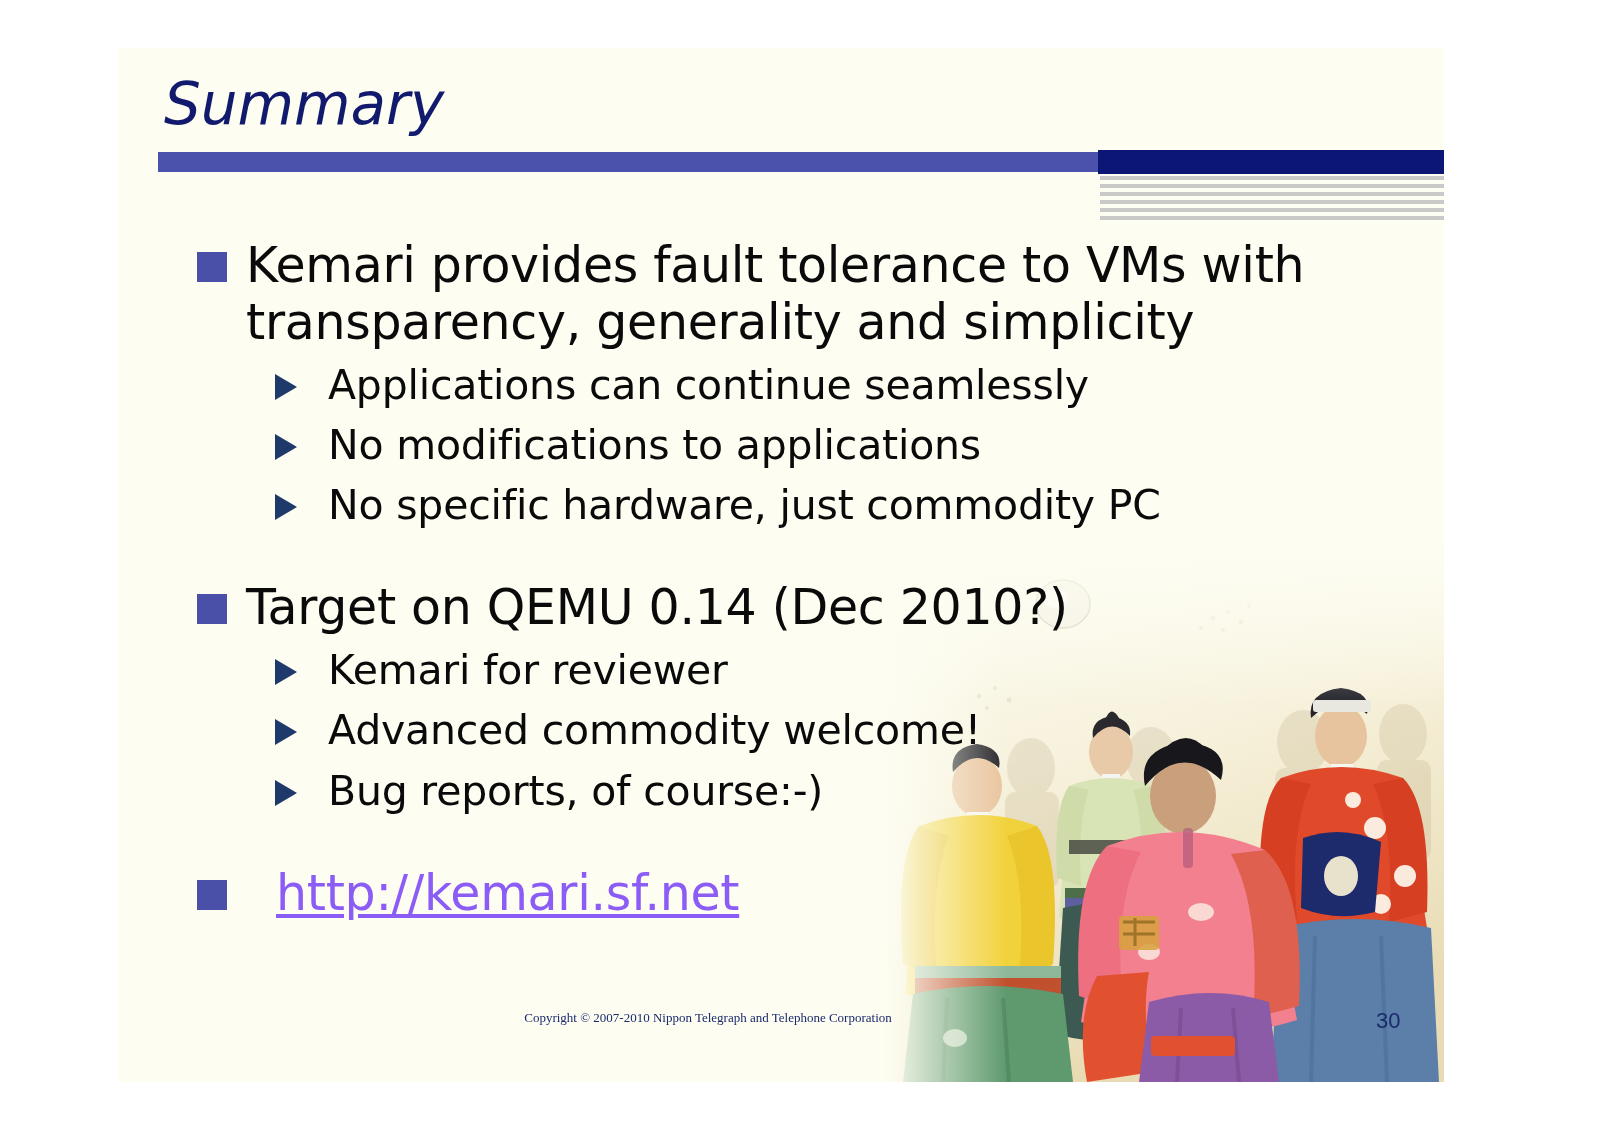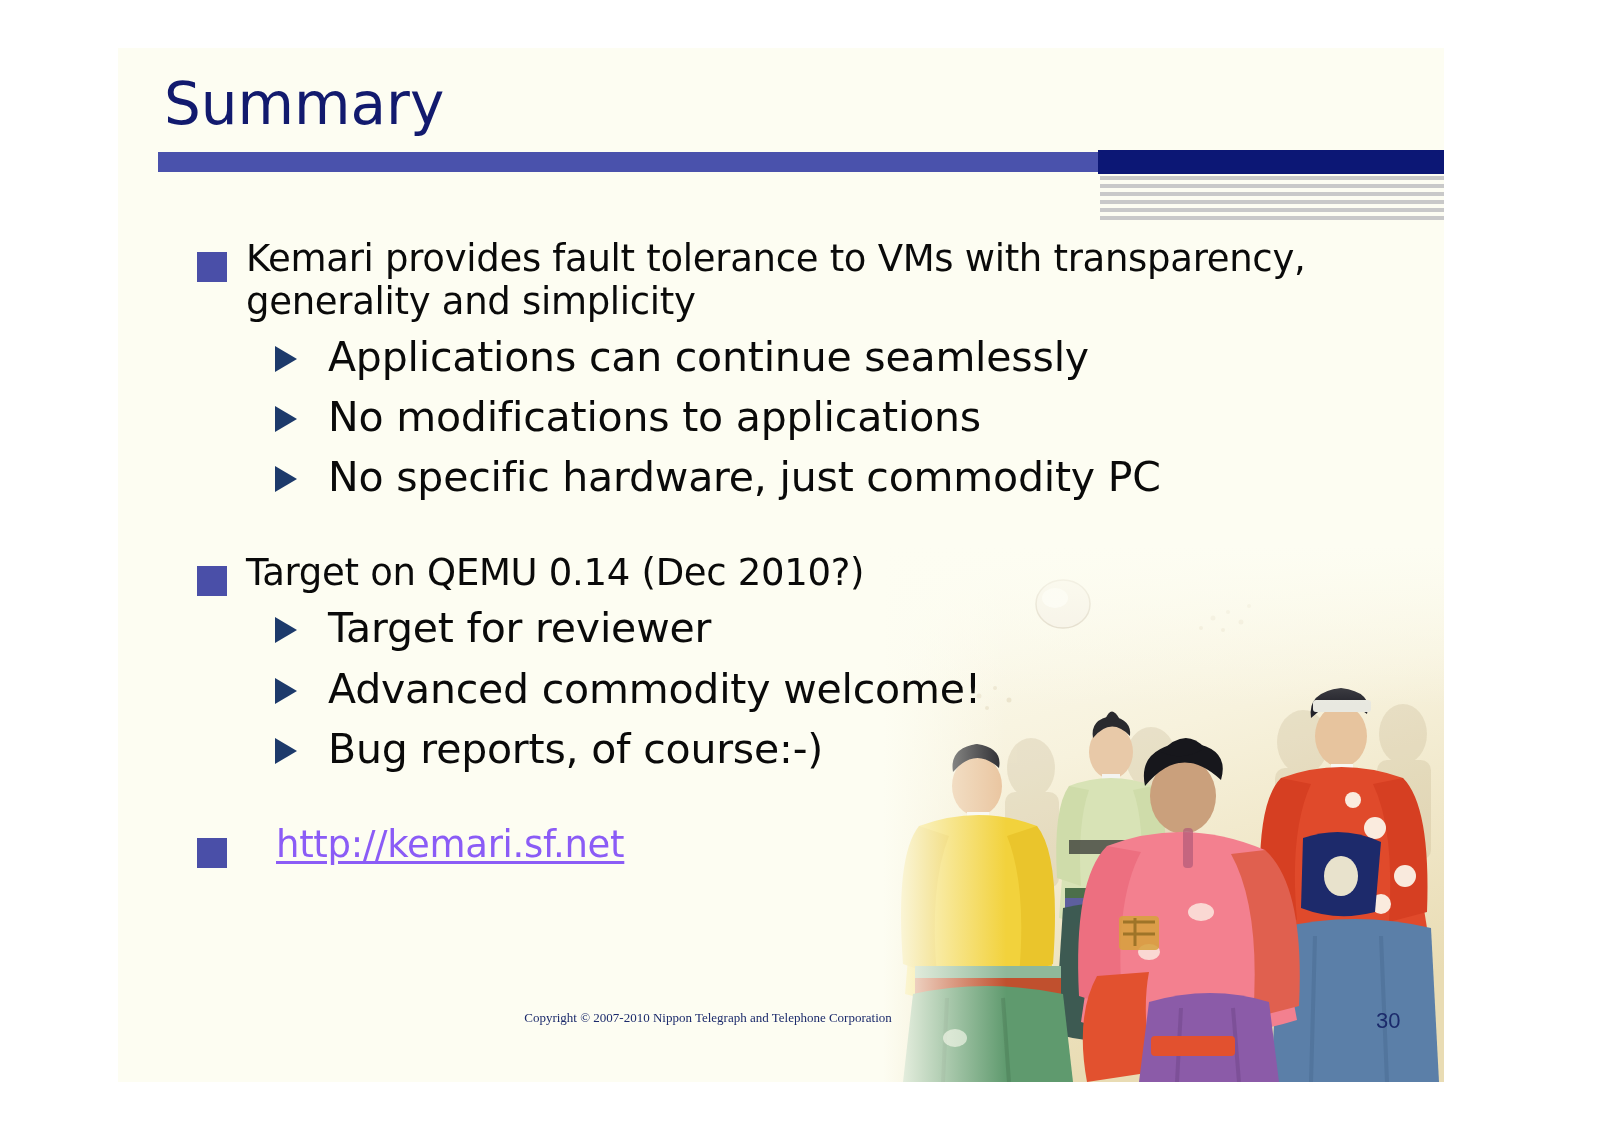--- a/index.html
+++ b/index.html
@@ -29,20 +29,21 @@
   #title {
     position: absolute;
     left: 46px;
     top: 22px;
     font-family: "DejaVu Sans", sans-serif;
     font-size: 58px;
     font-weight: 400;
     color: #121a6e;
     letter-spacing: 0px;
     white-space: nowrap;
+    font-style: italic;
   }
 
   
   #rule-left {
     position: absolute;
     left: 40px;
     top: 104px;
     width: 940px;
     height: 20px;
     background: #4a52ac;
@@ -98,21 +99,21 @@
   .l1 .sq {
     position: absolute;
     left: 79px;
     top: 14px;
     width: 30px;
     height: 30px;
     background: #4a4fa8;
   }
   .l1 .txt {
     display: block;
-    font-size: 37px;
+    font-size: 49px;
     line-height: 1.16;
     color: #0a0a0a;
     letter-spacing: -0.3px;
   }
   .l1.link .txt {
     color: #8b5cf6;
     text-decoration: underline;
     text-underline-offset: 4px;
     margin-left: 30px;
   }
@@ -329,21 +330,21 @@
 
     <div class="gap"></div>
 
     <div class="l1">
       <span class="sq"></span>
       <span class="txt">Target on QEMU 0.14 (Dec 2010?)</span>
     </div>
 
     <div class="l2">
       <span class="tri"></span>
-      <span class="txt">Target for reviewer</span>
+      <span class="txt">Kemari for reviewer</span>
     </div>
 
     <div class="l2">
       <span class="tri"></span>
       <span class="txt">Advanced commodity welcome!</span>
     </div>
 
     <div class="l2">
       <span class="tri"></span>
       <span class="txt">Bug reports, of course:-)</span>

